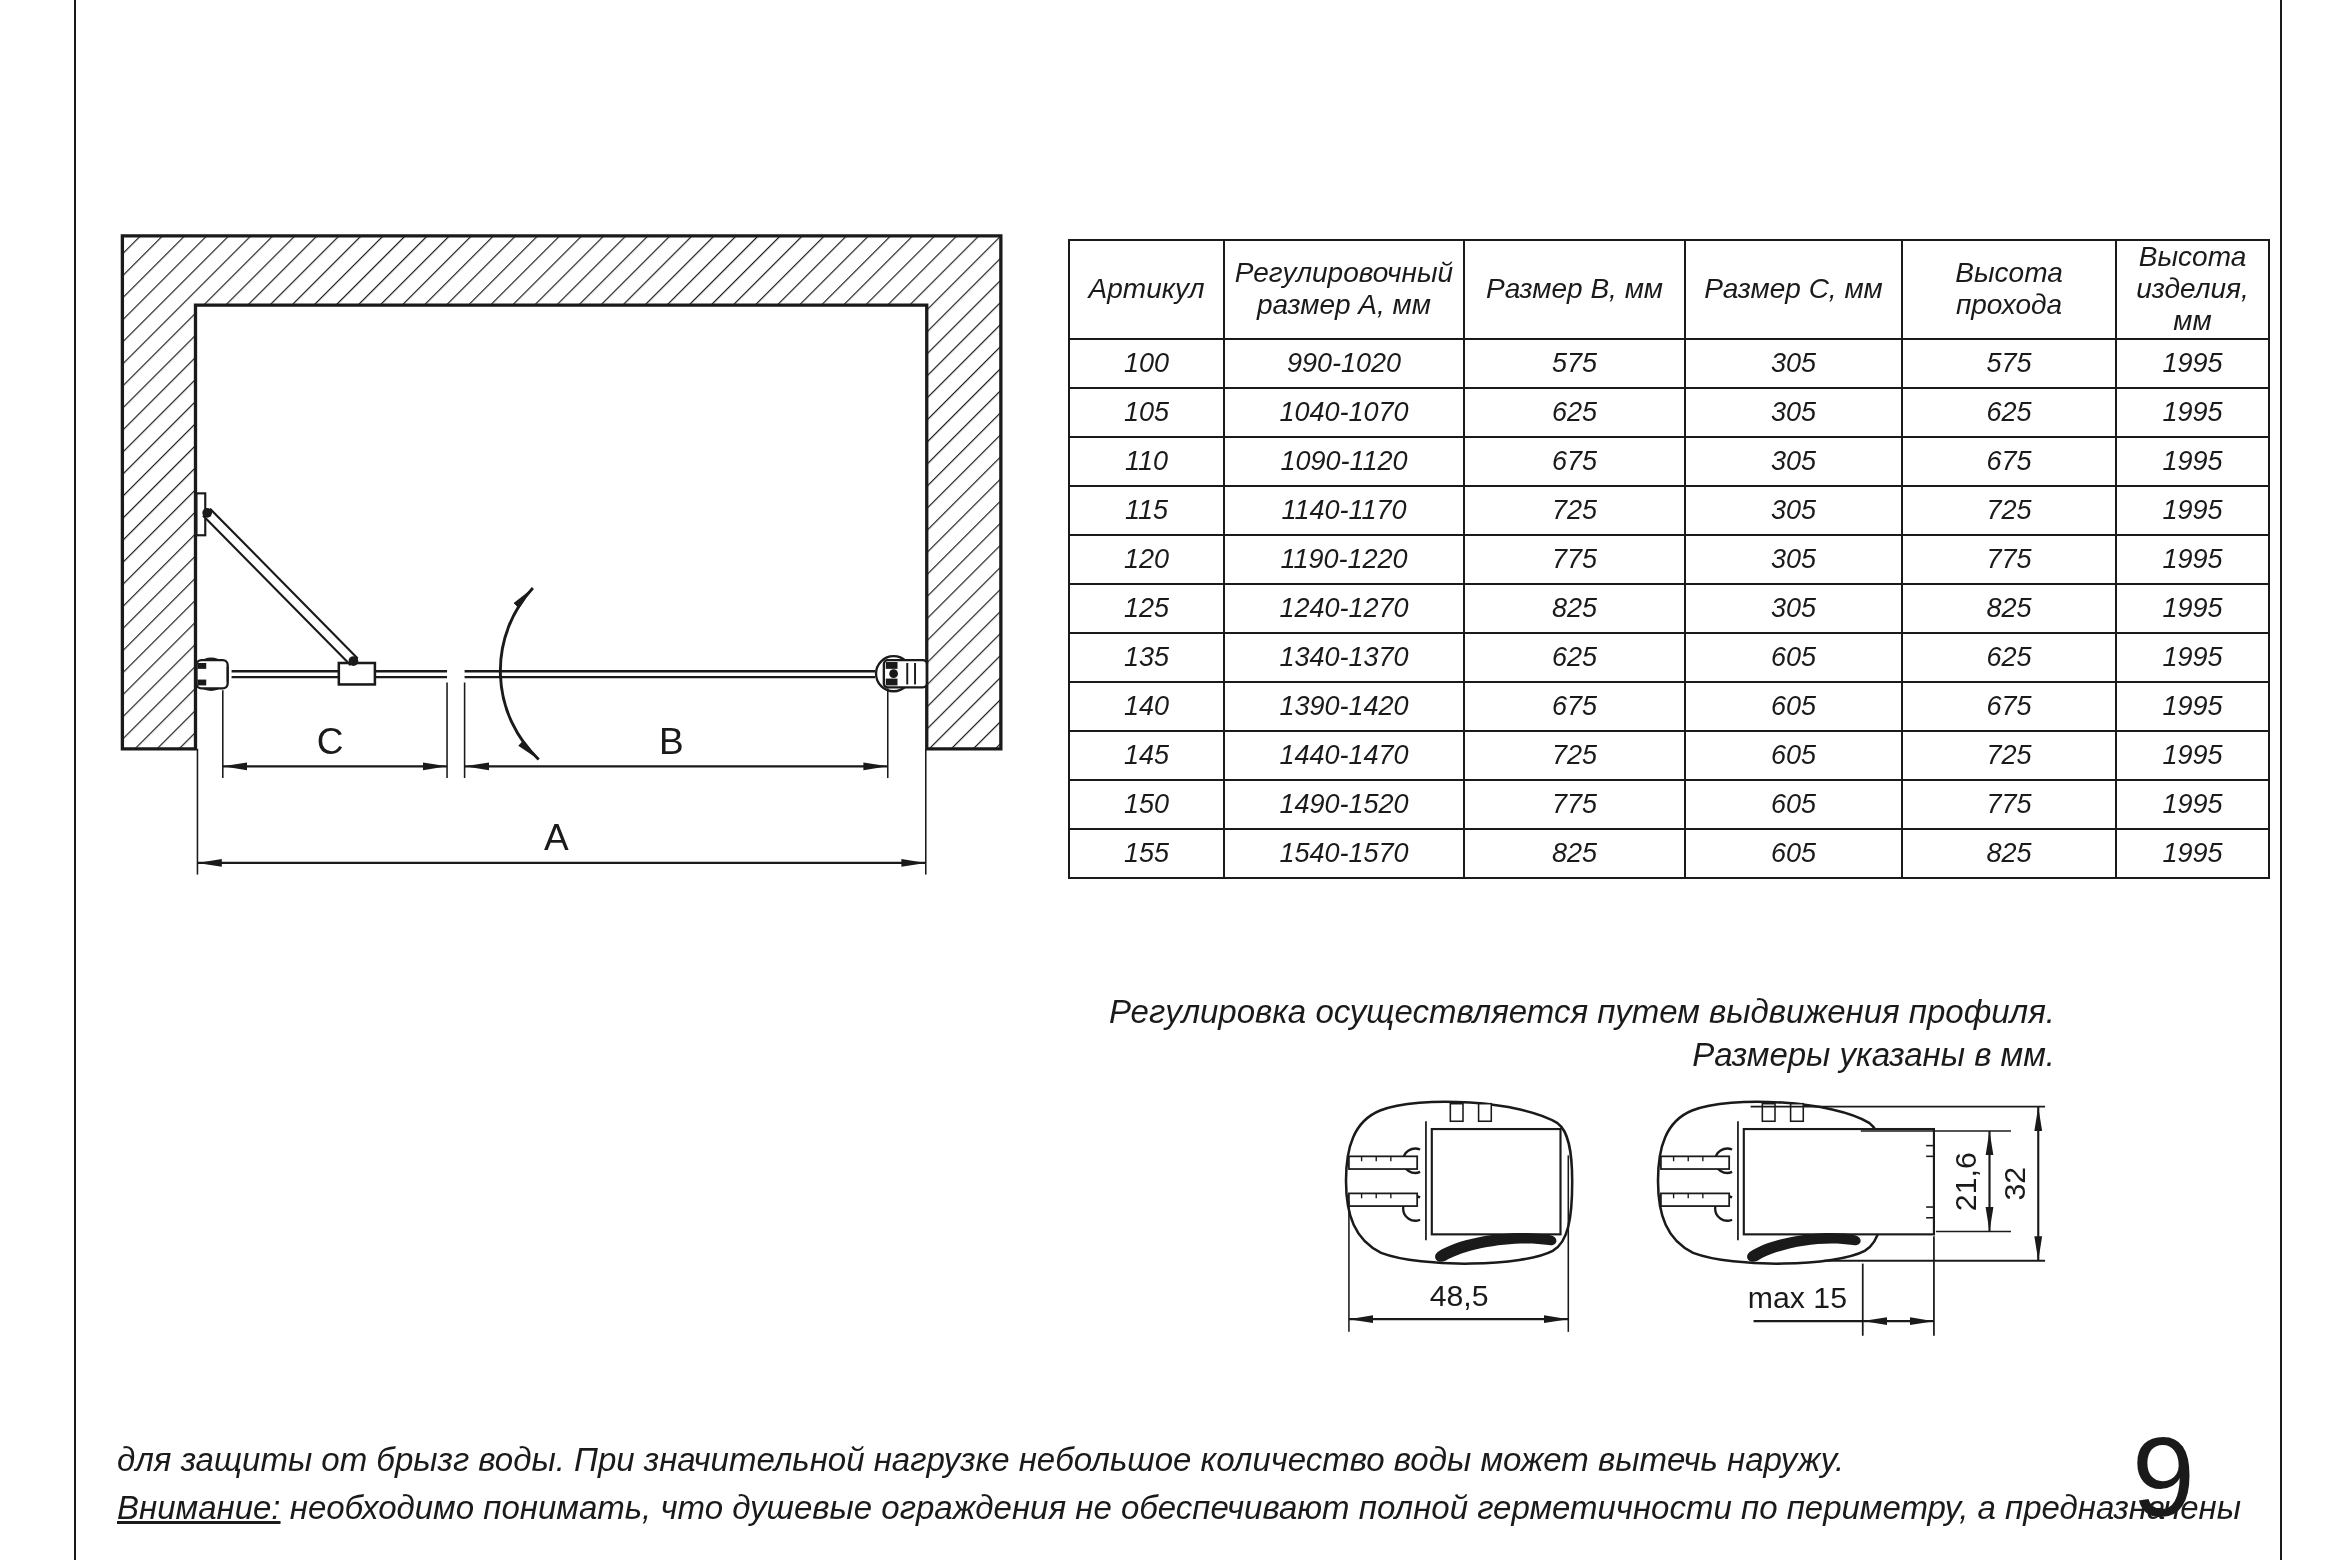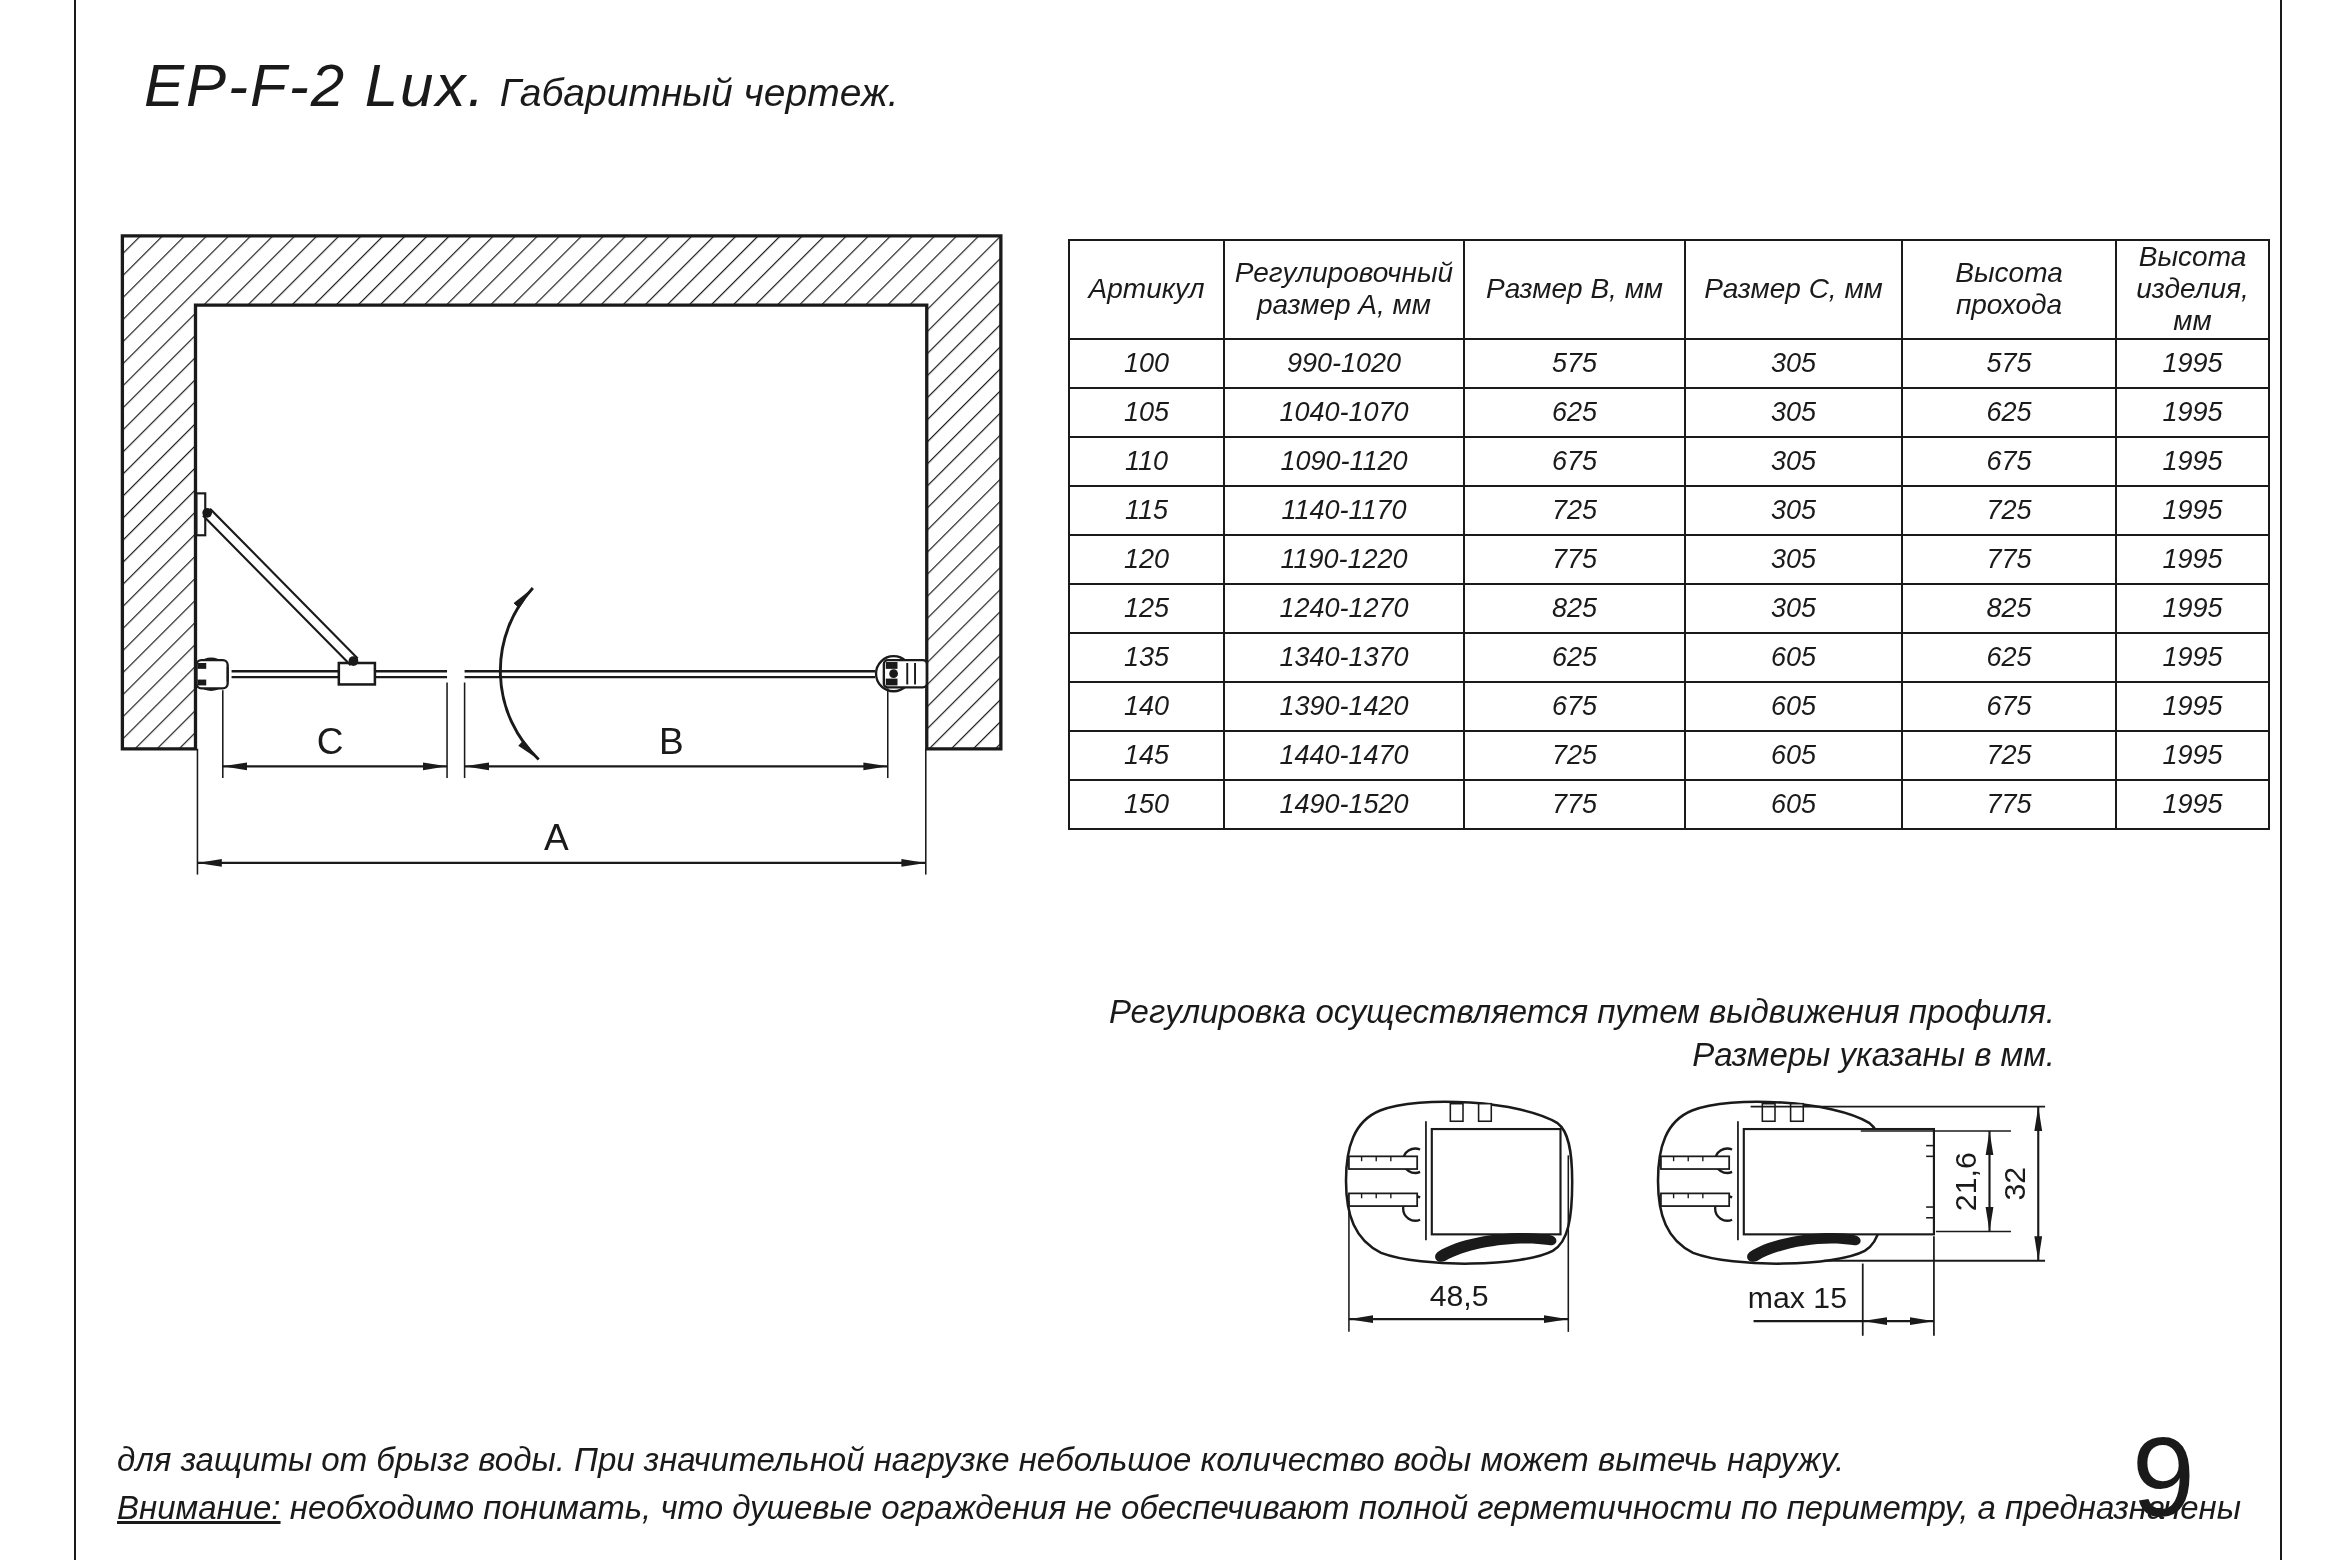--- a/index.html
+++ b/index.html
@@ -33,23 +33,20 @@
   .dimlabel{font-size:31px;}
 </style>
 </head>
 <body>
 
 <div id="page">
 
   <div class="vborder" style="left:74px"></div>
   <div class="vborder" style="left:2280px"></div>
 
-  <div id="title">
-    <span class="model">EP-F-2 Lux.</span><span class="subtitle">Габаритный чертеж.</span>
-  </div>
 
   <svg style="position:absolute;left:0;top:0" width="2341" height="1560" viewBox="0 0 2400 1600">
     <defs>
       <pattern id="hatch" width="16" height="16" patternUnits="userSpaceOnUse" patternTransform="rotate(45)">
         <rect width="16" height="16" fill="#ffffff"></rect>
         <line x1="0" y1="0" x2="0" y2="16" stroke="#1a1a1a" stroke-width="2.4"></line>
       </pattern>
       <marker id="arr" markerUnits="userSpaceOnUse" markerWidth="26" markerHeight="12" viewBox="0 0 26 10" refX="25" refY="5" orient="auto-start-reverse">
         <path d="M0,1 L25,5 L0,9 Z" fill="#1a1a1a"></path>
       </marker>
@@ -300,20 +297,28 @@
           <td>1995</td>
         </tr>
         <tr>
           <td>150</td>
           <td>1490-1520</td>
           <td>775</td>
           <td>605</td>
           <td>775</td>
           <td>1995</td>
         </tr>
+        <tr>
+          <td>155</td>
+          <td>1540-1570</td>
+          <td>825</td>
+          <td>605</td>
+          <td>825</td>
+          <td>1995</td>
+        </tr>
       </tbody>
   </table>
 
   <div class="note" style="top:993px">Регулировка осуществляется путем выдвижения профиля.</div>
   <div class="note" style="top:1036px">Размеры указаны в мм.</div>
 
   <div id="warning">
     <div>для защиты от брызг воды. При значительной нагрузке небольшое количество воды может вытечь наружу.</div>
     <div><span class="ul">Внимание:</span><span> необходимо понимать, что душевые ограждения не обеспечивают полной герметичности по периметру, а предназначены</span></div>
   </div>

